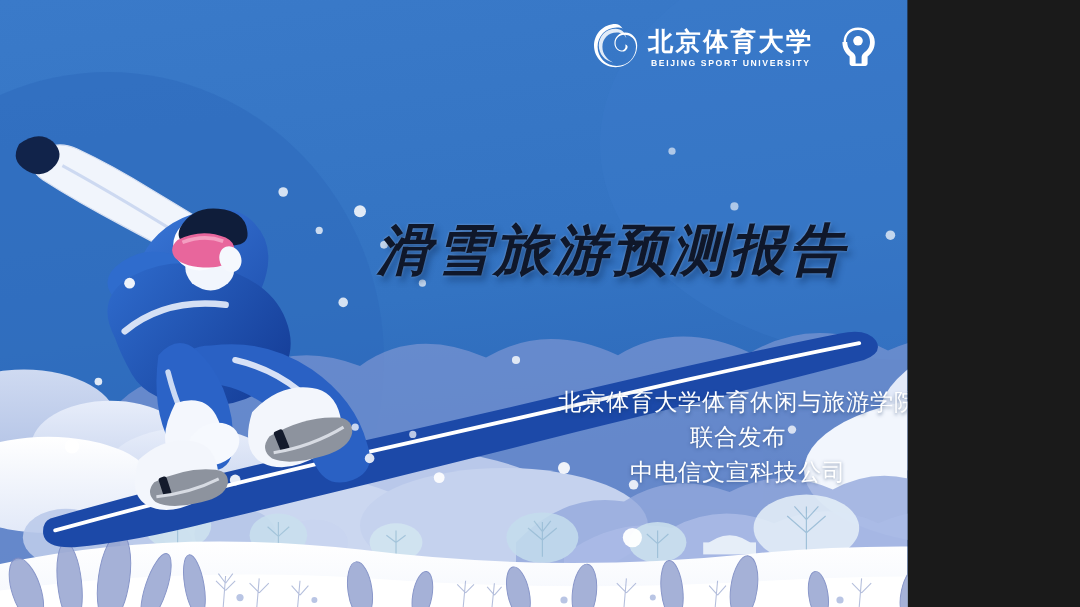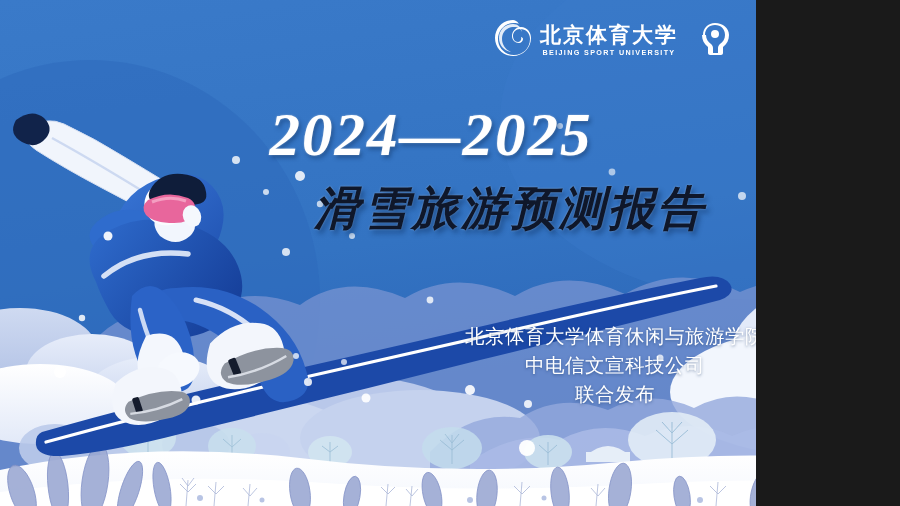--- a/index.html
+++ b/index.html
@@ -411,22 +411,21 @@
                      C12,34 13,35 14,35 L25,35 C26,35 27,34 27,33 L27,27
                      C31,24 33,20 33,15 C33,8 27,3 19,3 Z"></path>
             <circle cx="19" cy="14" r="4"></circle>
           </g>
         </svg>
       </span>
     </div>
 
   </div>
 
-  <div class="title-year">2024—2025</div>
   <div class="title-main">滑雪旅游预测报告</div>
 
   <div class="subtitle">
     <div>北京体育大学体育休闲与旅游学院</div>
+    <div>联合发布</div>
     <div>中电信文宣科技公司</div>
-    <div>联合发布</div>
   </div>
 
 </div>
 
 </body></html>

